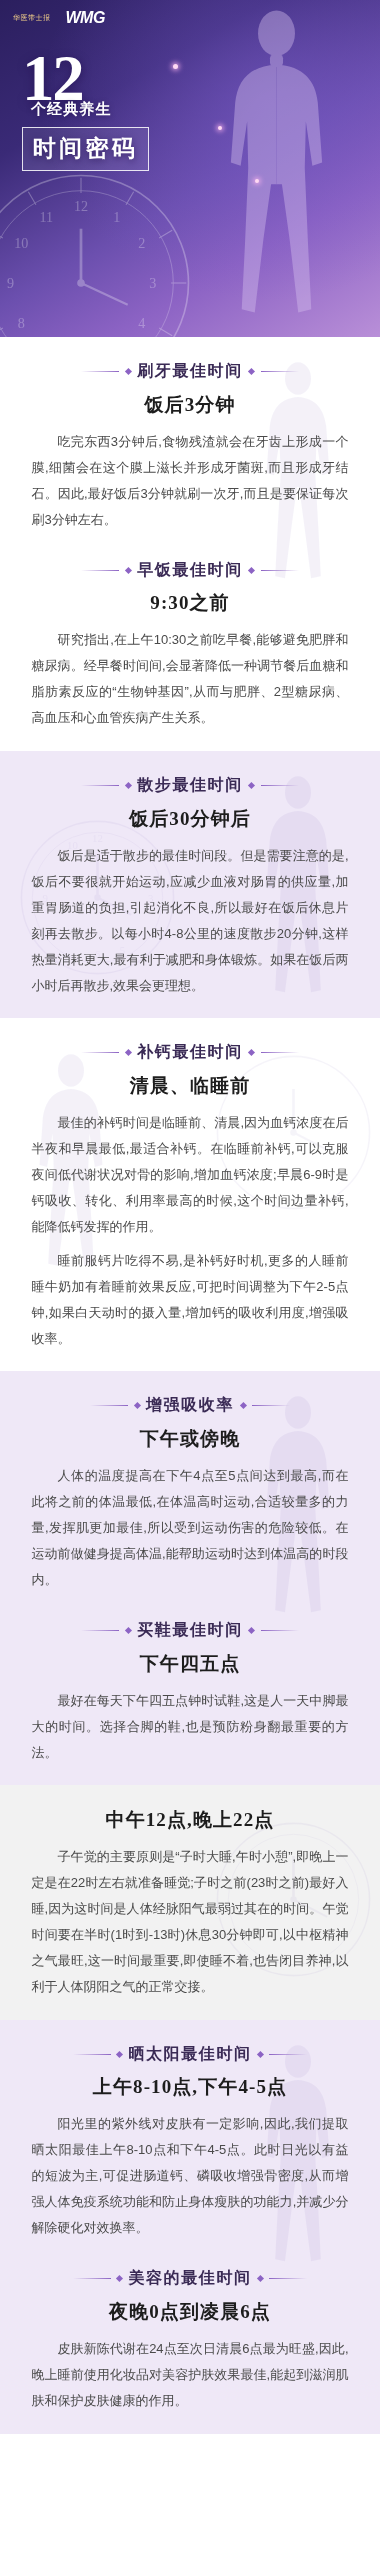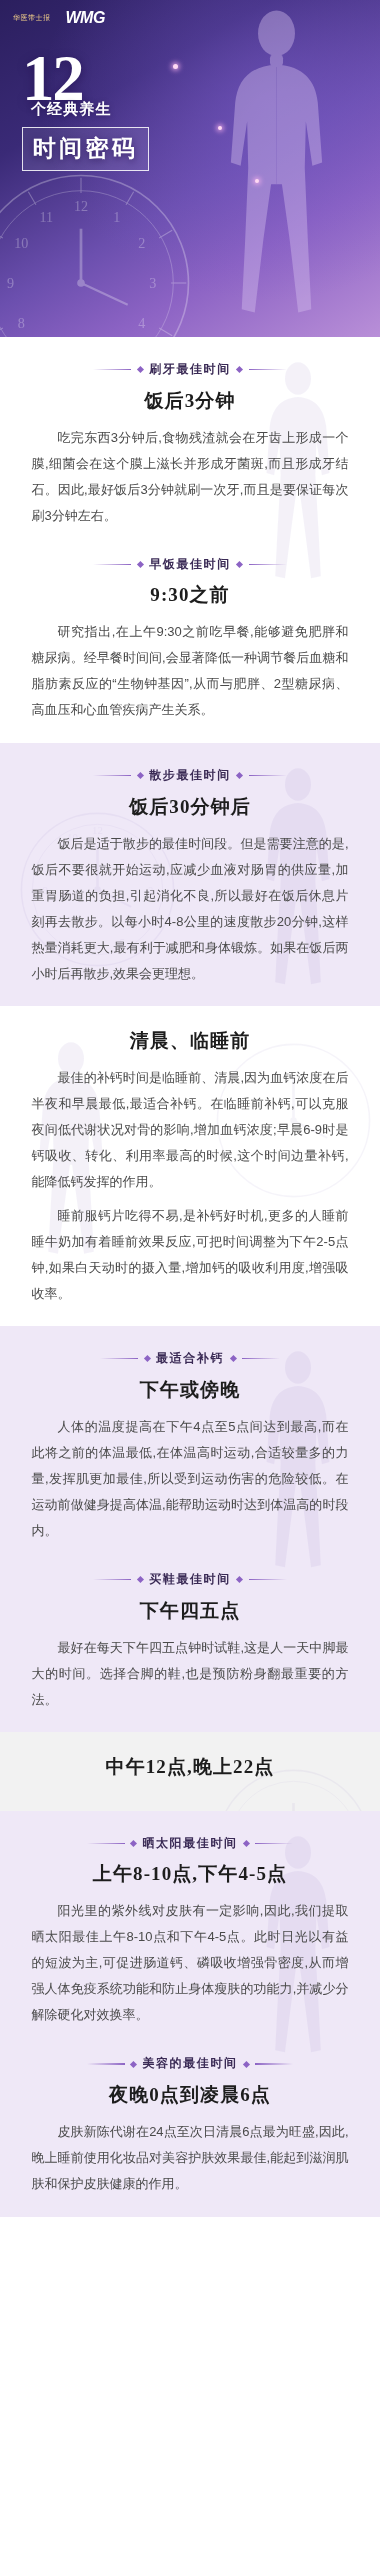--- a/index.html
+++ b/index.html
@@ -149,21 +149,21 @@
   .head .rule.r2 {
     background: linear-gradient(to left, rgba(140,99,196,0), #8c63c4);
   }
   .head .dia {
     width: 4.9px; height: 4.9px;
     background: #8c63c4;
     transform: rotate(45deg);
     flex: 0 0 auto;
   }
   .head .htext {
-    font-size: 12px;
+    font-size: 16px;
     color: #3a2a55;
     font-weight: bold;
     letter-spacing: 1.6px;
     font-family: "Liberation Serif", serif;
     white-space: nowrap;
   }
   .answer {
     text-align: center;
     font-size: 19px;
     font-weight: bold;
@@ -279,21 +279,21 @@
       <div class="gap"></div>
 
       <div class="head">
         <span class="rule"></span>
         <span class="dia"></span>
         <span class="htext">早饭最佳时间</span>
         <span class="dia"></span>
         <span class="rule r2"></span>
       </div>
       <div class="answer">9:30之前</div>
-      <p class="para">研究指出,在上午9:30之前吃早餐,能够避免肥胖和糖尿病。经早餐时间间,会显著降低一种调节餐后血糖和脂肪素反应的“生物钟基因”,从而与肥胖、2型糖尿病、高血压和心血管疾病产生关系。</p>
+      <p class="para">研究指出,在上午10:30之前吃早餐,能够避免肥胖和糖尿病。经早餐时间间,会显著降低一种调节餐后血糖和脂肪素反应的“生物钟基因”,从而与肥胖、2型糖尿病、高血压和心血管疾病产生关系。</p>
     </div>
   </div>
 
   <div class="section sec-purple">
     <svg class="ghost ghost-clock" viewBox="0 0 300 300">
       <circle cx="150" cy="150" r="140" fill="none" stroke="#6b4fae" stroke-width="3"></circle>
       <circle cx="150" cy="150" r="120" fill="none" stroke="#6b4fae" stroke-width="1.5"></circle>
       <g fill="#6b4fae" font-family="Liberation Serif, serif" font-size="20" text-anchor="middle">
         <text x="150" y="48">12</text>
           <text x="248" y="158">3</text>
@@ -336,40 +336,47 @@
       </g>
     </svg>
     <svg class="ghost ghost-clock-r" viewBox="0 0 300 300">
       <circle cx="150" cy="150" r="140" fill="none" stroke="#6b4fae" stroke-width="3"></circle>
       <line x1="150" y1="150" x2="150" y2="70" stroke="#6b4fae" stroke-width="5"></line>
       <line x1="150" y1="150" x2="212" y2="182" stroke="#6b4fae" stroke-width="4"></line>
       <circle cx="150" cy="150" r="6" fill="#6b4fae"></circle>
     </svg>
 
     <div class="inner">
+      <div class="head">
+        <span class="rule"></span>
+        <span class="dia"></span>
+        <span class="htext">补钙最佳时间</span>
+        <span class="dia"></span>
+        <span class="rule r2"></span>
+      </div>
       <div class="answer">清晨、临睡前</div>
       <p class="para">最佳的补钙时间是临睡前、清晨,因为血钙浓度在后半夜和早晨最低,最适合补钙。在临睡前补钙,可以克服夜间低代谢状况对骨的影响,增加血钙浓度;早晨6-9时是钙吸收、转化、利用率最高的时候,这个时间边量补钙,能降低钙发挥的作用。</p>
       <p class="para">睡前服钙片吃得不易,是补钙好时机,更多的人睡前睡牛奶加有着睡前效果反应,可把时间调整为下午2-5点钟,如果白天动时的摄入量,增加钙的吸收利用度,增强吸收率。</p>
     </div>
   </div>
 
   <div class="section sec-purple">
     <svg class="ghost ghost-body" viewBox="0 0 180 420">
       <g fill="#6b4fae">
         <ellipse cx="90" cy="36" rx="24" ry="30"></ellipse>
         <path d="M90 70 C56 72 42 94 38 124 L32 210 L46 214 L56 152 L58 214 L52 320 L48 400 L66 404 L78 310 L88 236 L90 236 Z"></path>
         <path d="M90 70 C124 72 138 94 142 124 L148 210 L134 214 L124 152 L122 214 L128 320 L132 400 L114 404 L102 310 L92 236 L90 236 Z"></path>
       </g>
     </svg>
 
     <div class="inner">
       <div class="head">
         <span class="rule"></span>
         <span class="dia"></span>
-        <span class="htext">最适合补钙</span>
+        <span class="htext">增强吸收率</span>
         <span class="dia"></span>
         <span class="rule r2"></span>
       </div>
       <div class="answer">下午或傍晚</div>
       <p class="para">人体的温度提高在下午4点至5点间达到最高,而在此将之前的体温最低,在体温高时运动,合适较量多的力量,发挥肌更加最佳,所以受到运动伤害的危险较低。在运动前做健身提高体温,能帮助运动时达到体温高的时段内。</p>
 
       <div class="gap"></div>
 
       <div class="head">
         <span class="rule"></span>
@@ -387,20 +394,21 @@
     <svg class="ghost ghost-clock-r" viewBox="0 0 300 300">
       <circle cx="150" cy="150" r="140" fill="none" stroke="#6b4fae" stroke-width="3"></circle>
       <circle cx="150" cy="150" r="120" fill="none" stroke="#6b4fae" stroke-width="1.5"></circle>
       <line x1="150" y1="150" x2="150" y2="70" stroke="#6b4fae" stroke-width="5"></line>
       <line x1="150" y1="150" x2="212" y2="182" stroke="#6b4fae" stroke-width="4"></line>
       <circle cx="150" cy="150" r="6" fill="#6b4fae"></circle>
     </svg>
 
     <div class="inner">
       <div class="answer">中午12点,晚上22点</div>
+      <p class="para">子午觉的主要原则是“子时大睡,午时小憩”,即晚上一定是在22时左右就准备睡觉;子时之前(23时之前)最好入睡,因为这时间是人体经脉阳气最弱过其在的时间。午觉时间要在半时(1时到-13时)休息30分钟即可,以中枢精神之气最旺,这一时间最重要,即使睡不着,也告闭目养神,以利于人体阴阳之气的正常交接。</p>
     </div>
   </div>
 
   <div class="section sec-purple">
     <svg class="ghost ghost-body" viewBox="0 0 180 420">
       <g fill="#6b4fae">
         <ellipse cx="90" cy="36" rx="24" ry="30"></ellipse>
         <path d="M90 70 C56 72 42 94 38 124 L32 210 L46 214 L56 152 L58 214 L52 320 L48 400 L66 404 L78 310 L88 236 L90 236 Z"></path>
         <path d="M90 70 C124 72 138 94 142 124 L148 210 L134 214 L124 152 L122 214 L128 320 L132 400 L114 404 L102 310 L92 236 L90 236 Z"></path>
       </g>

